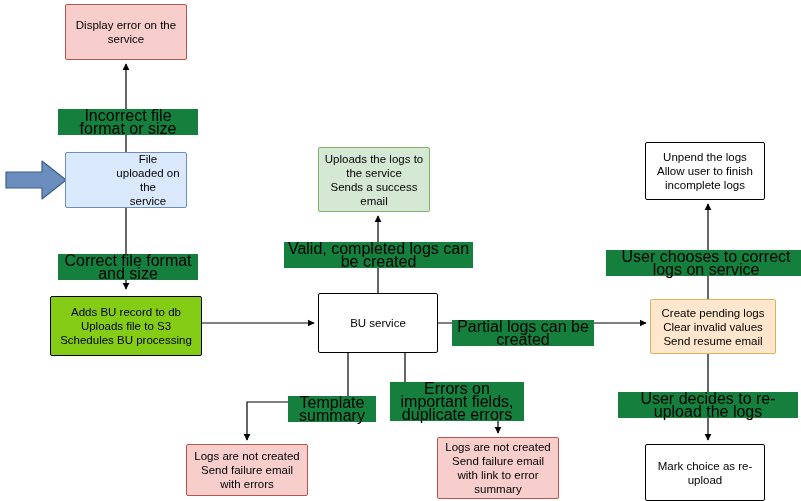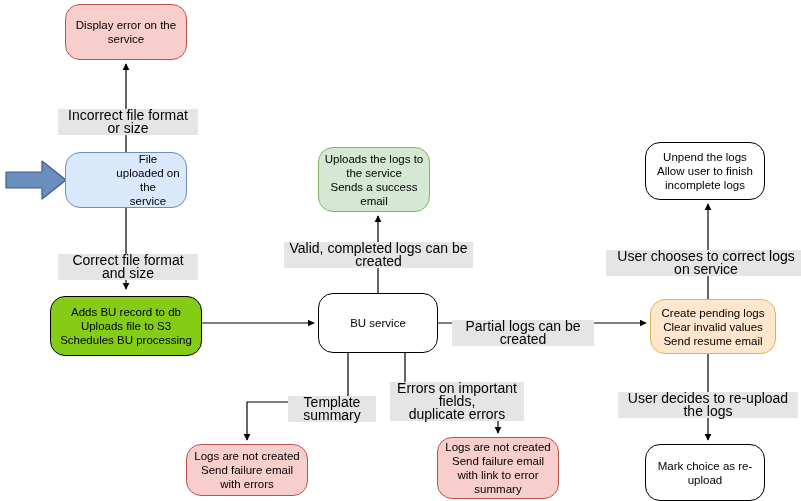--- a/index.html
+++ b/index.html
@@ -13,40 +13,40 @@
     width: 801px;
     height: 501px;
     background: #ffffff;
     font-family: "Liberation Sans", sans-serif;
     overflow: hidden;
   }
   .node {
     position: absolute;
     box-sizing: border-box;
     border: 1px solid #000000;
-    border-radius: 15px;
+    border-radius: 2px;
     display: flex;
     align-items: center;
     justify-content: center;
     text-align: center;
     font-size: 11.5px;
     line-height: 14px;
     color: #000000;
     background: #ffffff;
     white-space: pre-line;
     padding: 2px 4px;
     z-index: 5;
   }
   .edge-label {
     position: absolute;
-    font-size: 14px;
+    font-size: 16px;
     line-height: 13px;
     color: #000000;
     text-align: center;
-    background: #e5e5e5;
+    background: #15803d;
     white-space: pre-line;
     padding: 0 2px;
     z-index: 6;
   }
   #edges {
     position: absolute;
     left: 0;
     top: 0;
     width: 801px;
     height: 501px;

